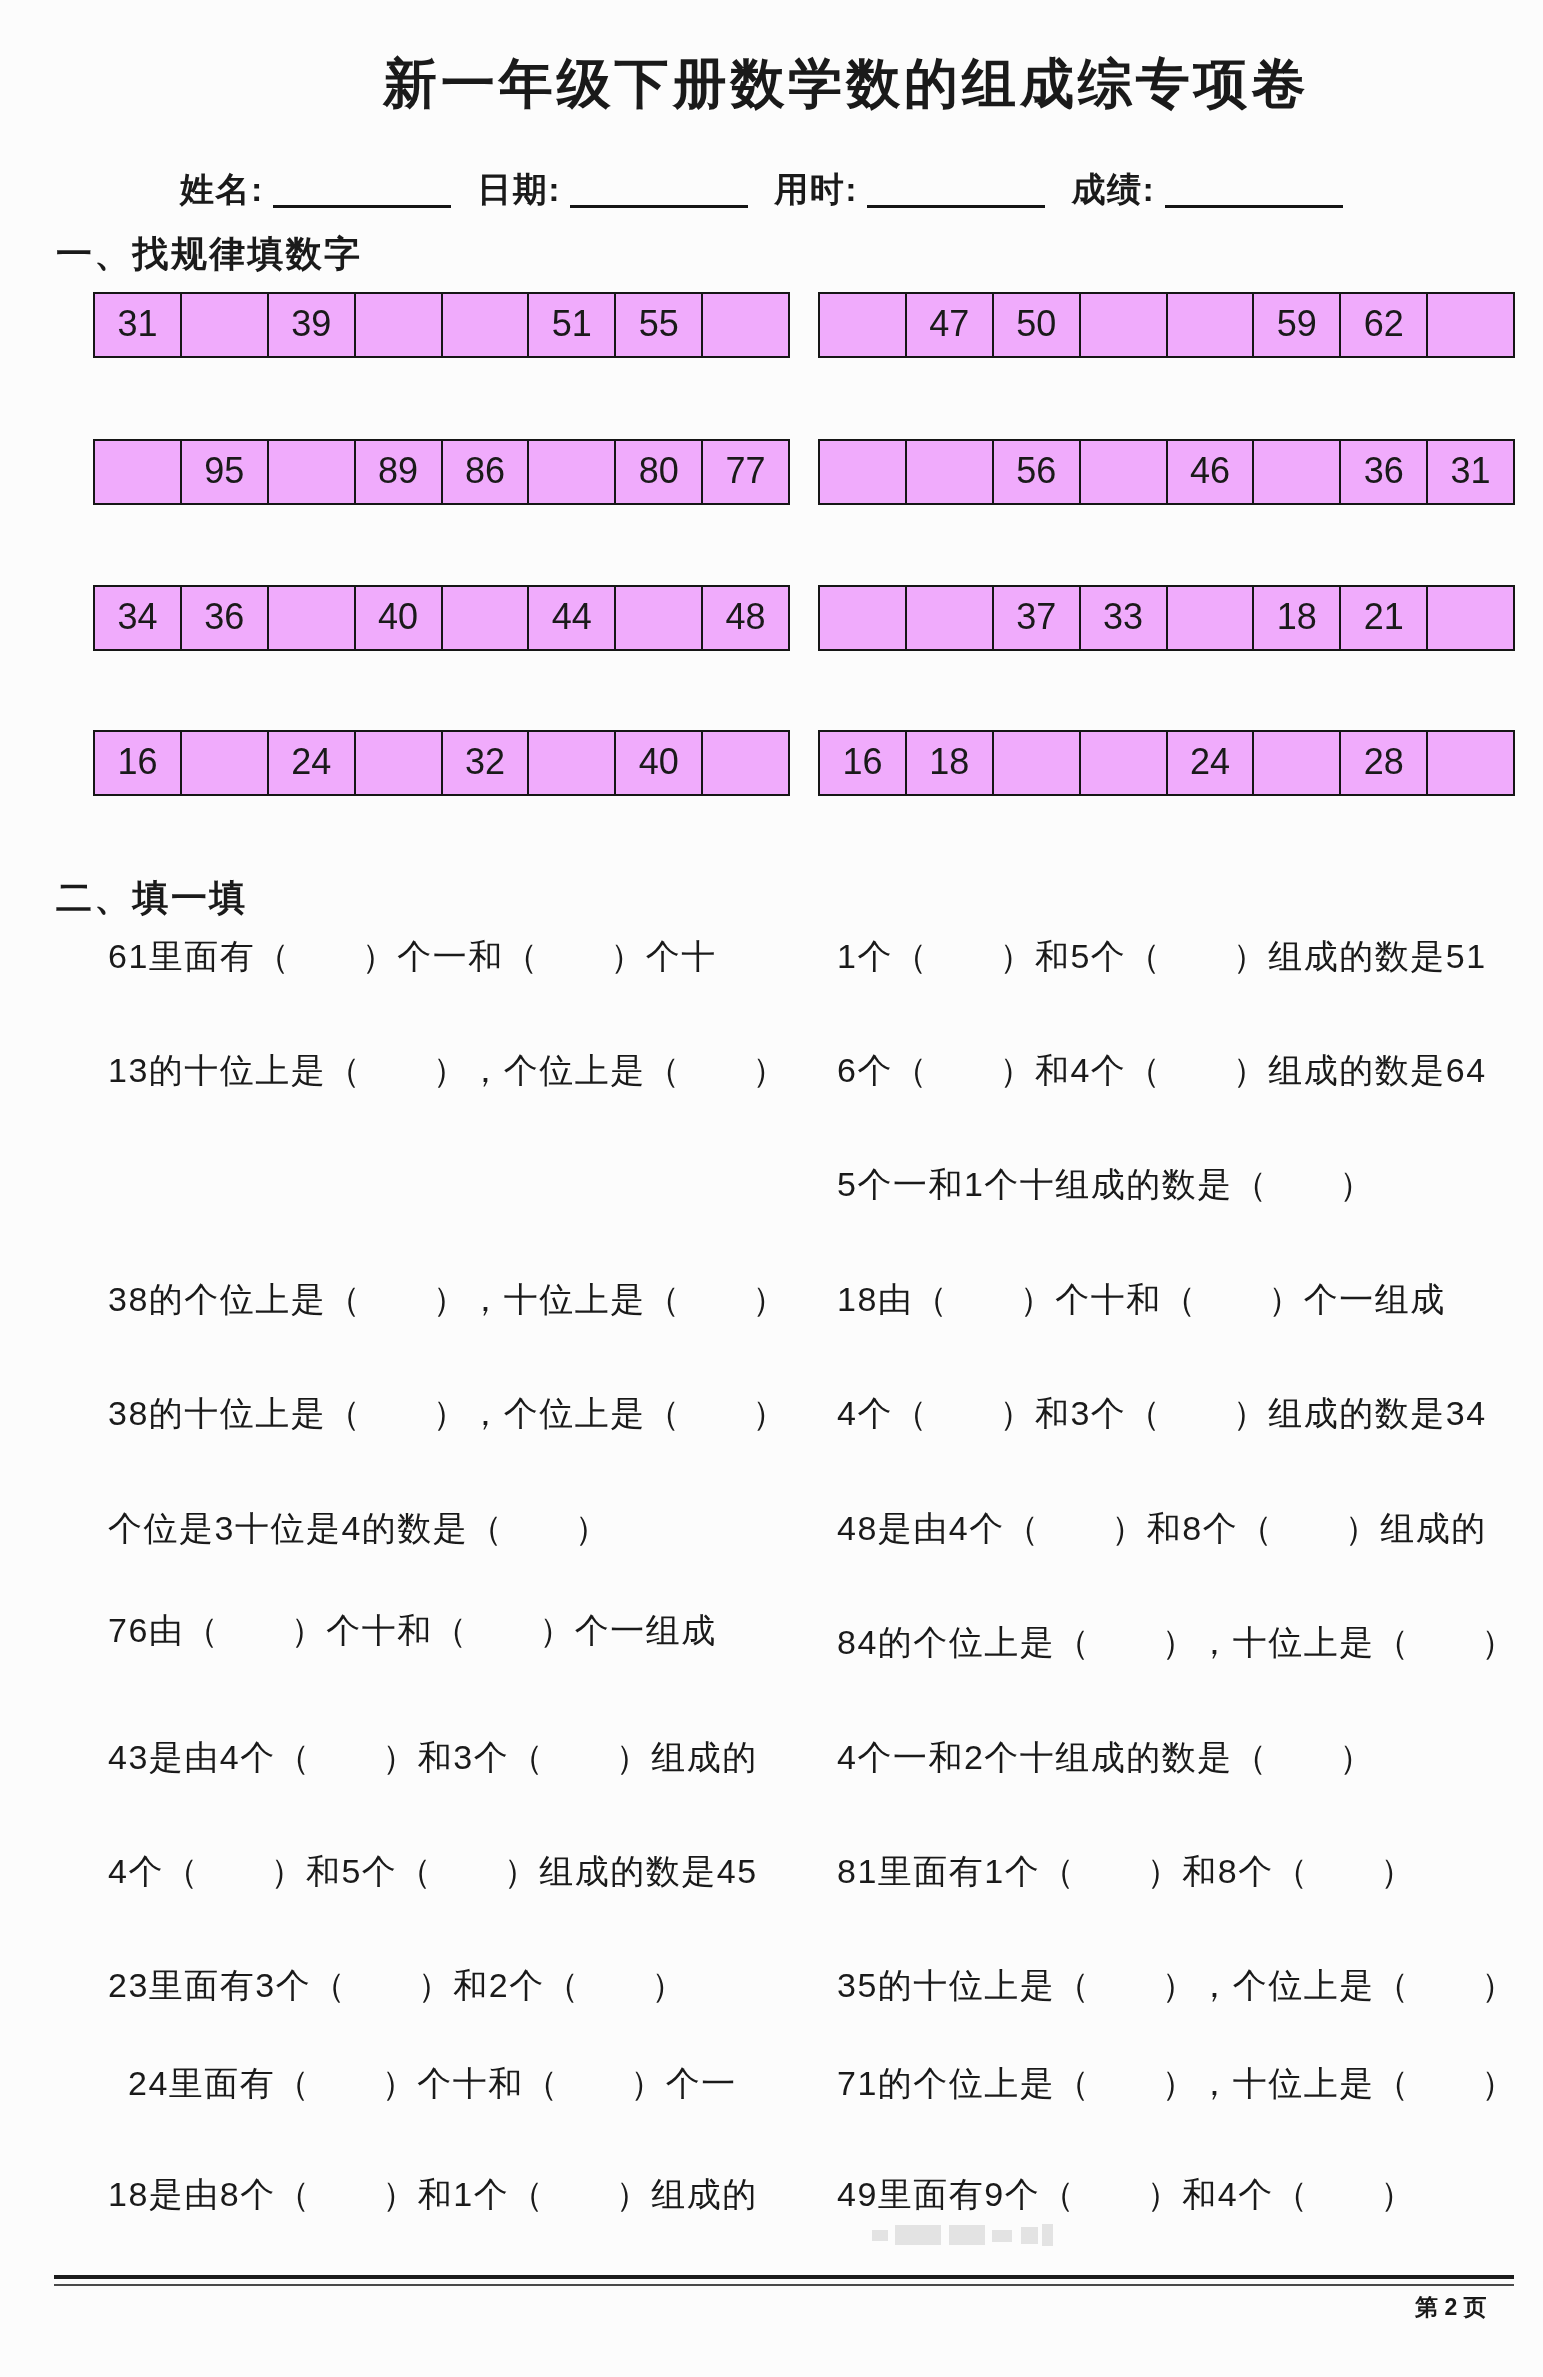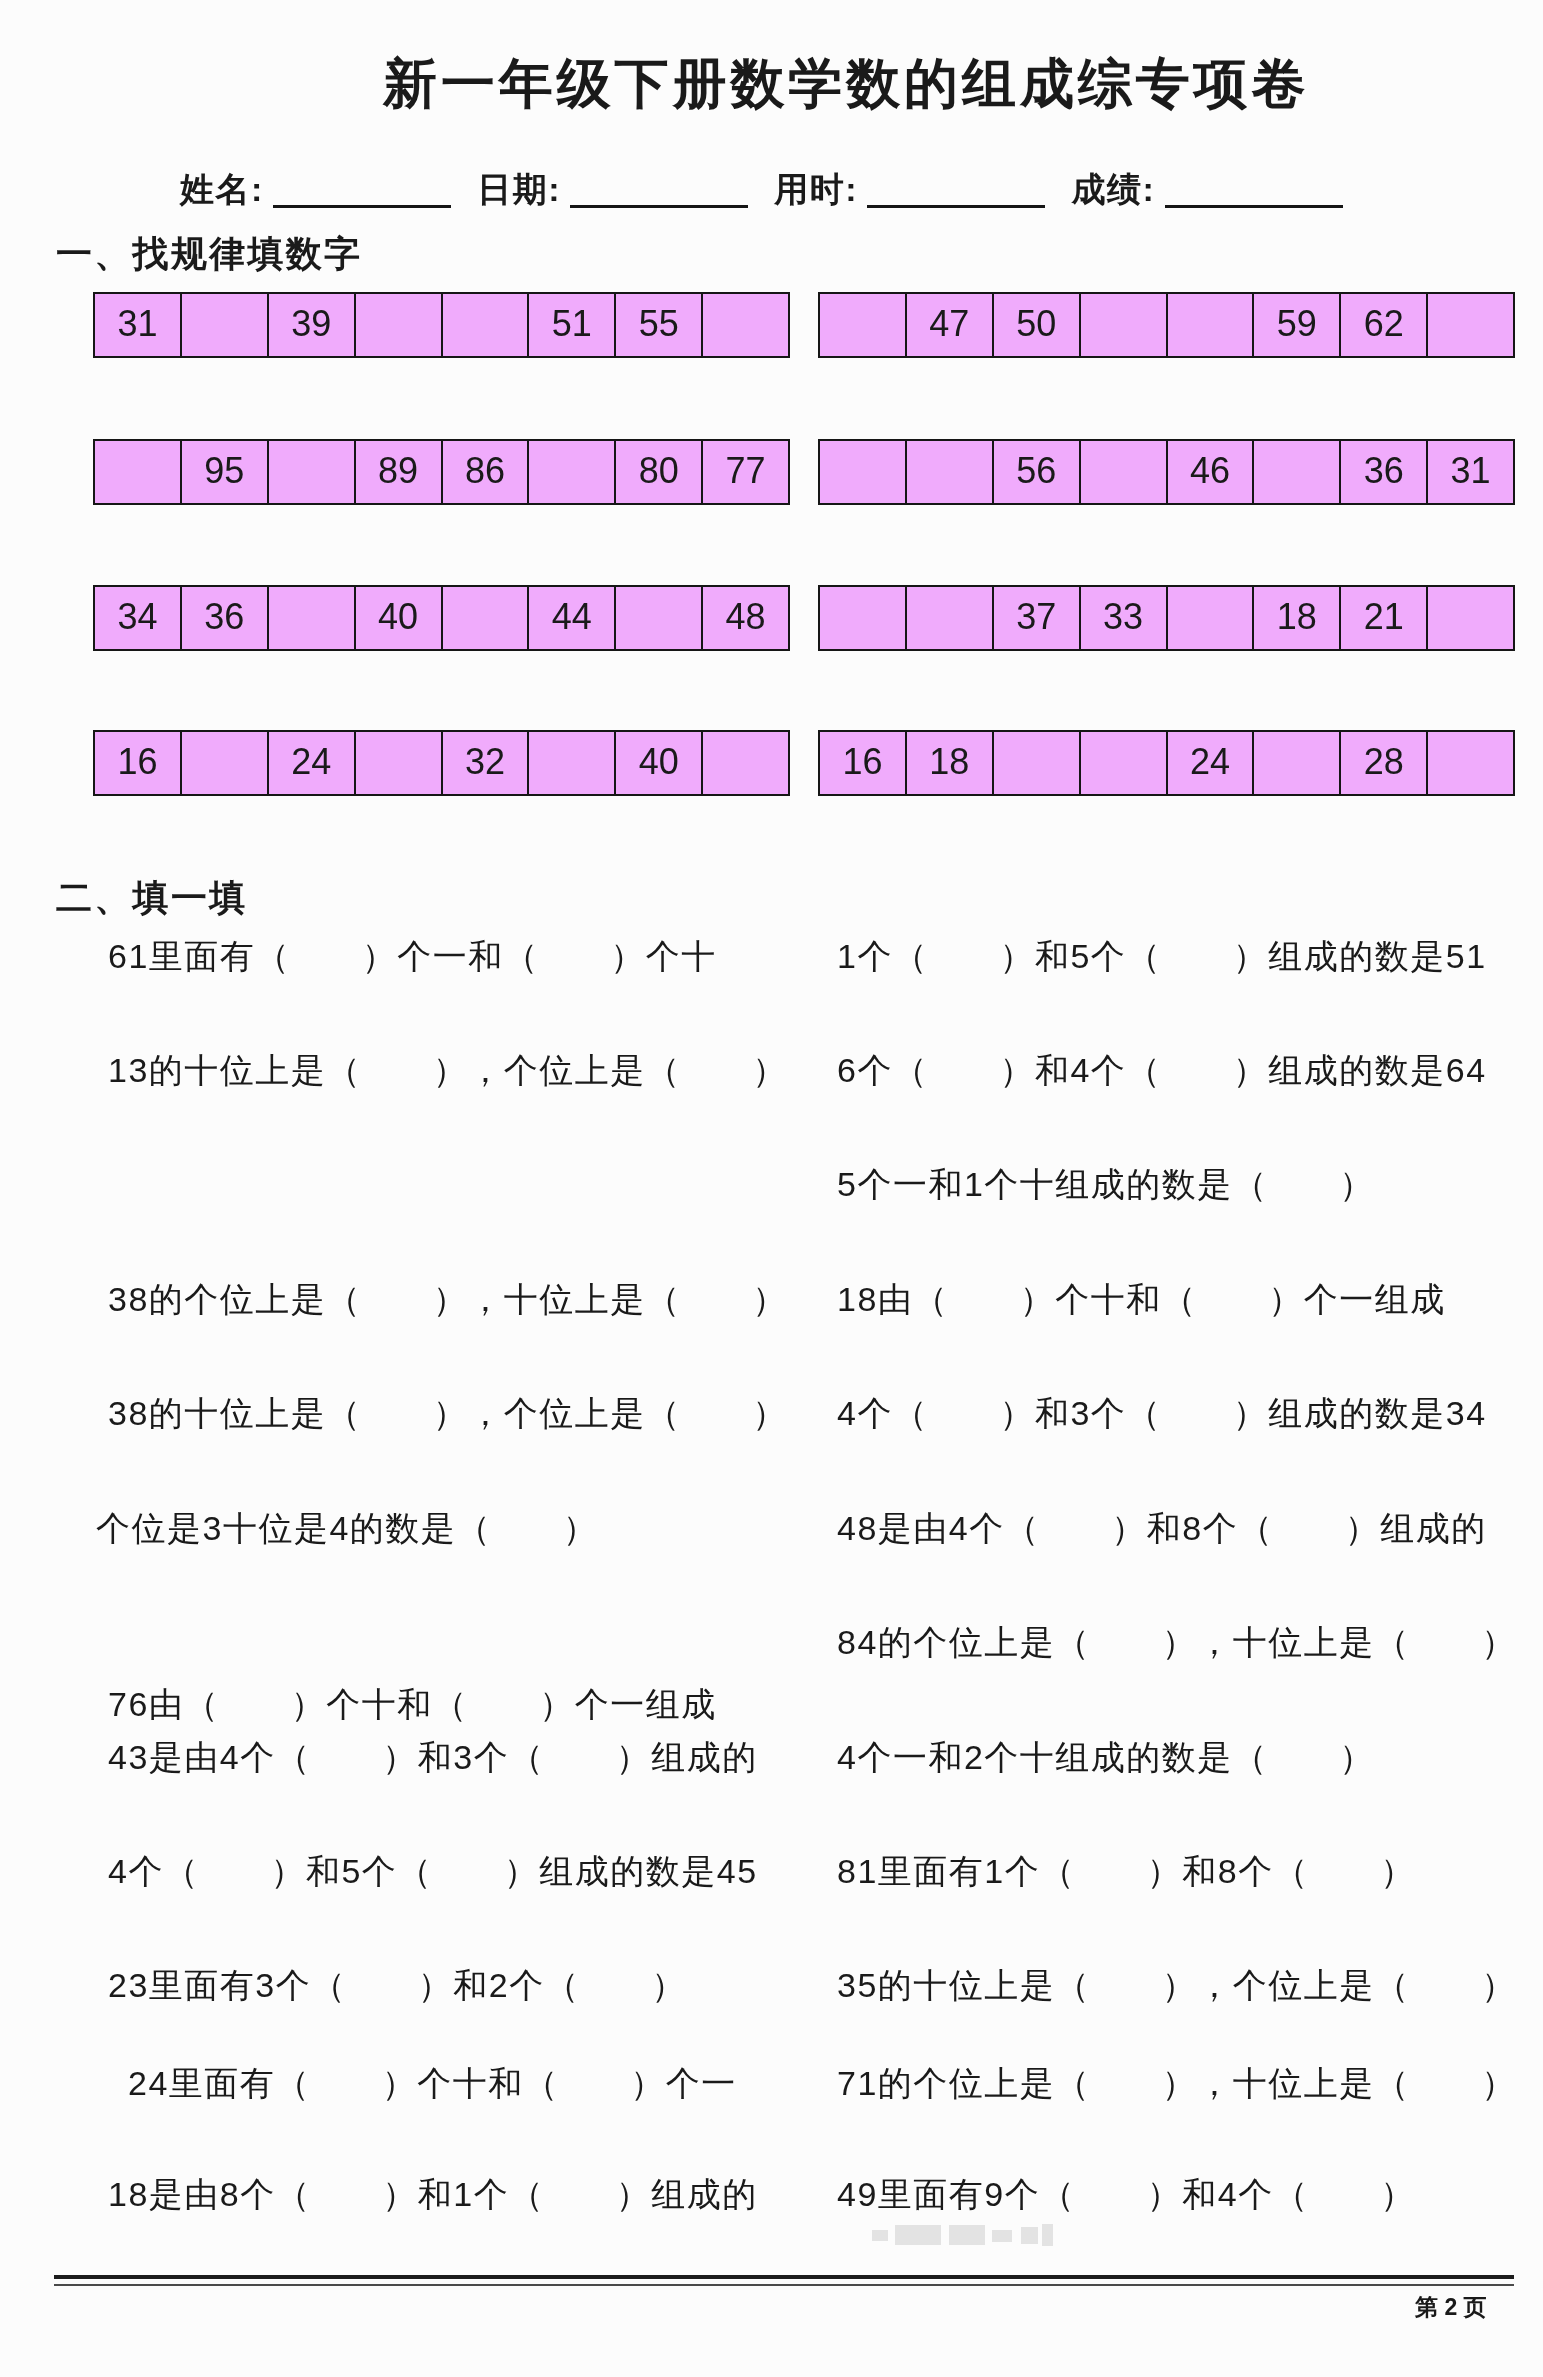--- a/index.html
+++ b/index.html
@@ -177,22 +177,22 @@
     <div class="seq-cell">28</div>
     <div class="seq-cell"></div>
   </div>
 
   <div class="abs sec-head" style="left:56px;top:874px;">二、填一填</div>
 
   <div class="abs q" style="left:108px;top:936px;">61里面有（　　）个一和（　　）个十</div>
   <div class="abs q" style="left:108px;top:1050px;">13的十位上是（　　），个位上是（　　）</div>
   <div class="abs q" style="left:108px;top:1279px;">38的个位上是（　　），十位上是（　　）</div>
   <div class="abs q" style="left:108px;top:1393px;">38的十位上是（　　），个位上是（　　）</div>
-  <div class="abs q" style="left:96px;top:1508px;">个位是3十位是4的数是（　　）</div>
-  <div class="abs q" style="left:108px;top:1684px;">76由（　　）个十和（　　）个一组成</div>
+  <div class="abs q" style="left:108px;top:1508px;">个位是3十位是4的数是（　　）</div>
+  <div class="abs q" style="left:108px;top:1610px;">76由（　　）个十和（　　）个一组成</div>
   <div class="abs q" style="left:108px;top:1737px;">43是由4个（　　）和3个（　　）组成的</div>
   <div class="abs q" style="left:108px;top:1851px;">4个（　　）和5个（　　）组成的数是45</div>
   <div class="abs q" style="left:108px;top:1965px;">23里面有3个（　　）和2个（　　）</div>
   <div class="abs q" style="left:108px;top:2063px;margin-left:20px;">24里面有（　　）个十和（　　）个一</div>
   <div class="abs q" style="left:108px;top:2174px;">18是由8个（　　）和1个（　　）组成的</div>
 
   <div class="abs q" style="left:837px;top:936px;">1个（　　）和5个（　　）组成的数是51</div>
   <div class="abs q" style="left:837px;top:1050px;">6个（　　）和4个（　　）组成的数是64</div>
   <div class="abs q" style="left:837px;top:1164px;">5个一和1个十组成的数是（　　）</div>
   <div class="abs q" style="left:837px;top:1279px;">18由（　　）个十和（　　）个一组成</div>

